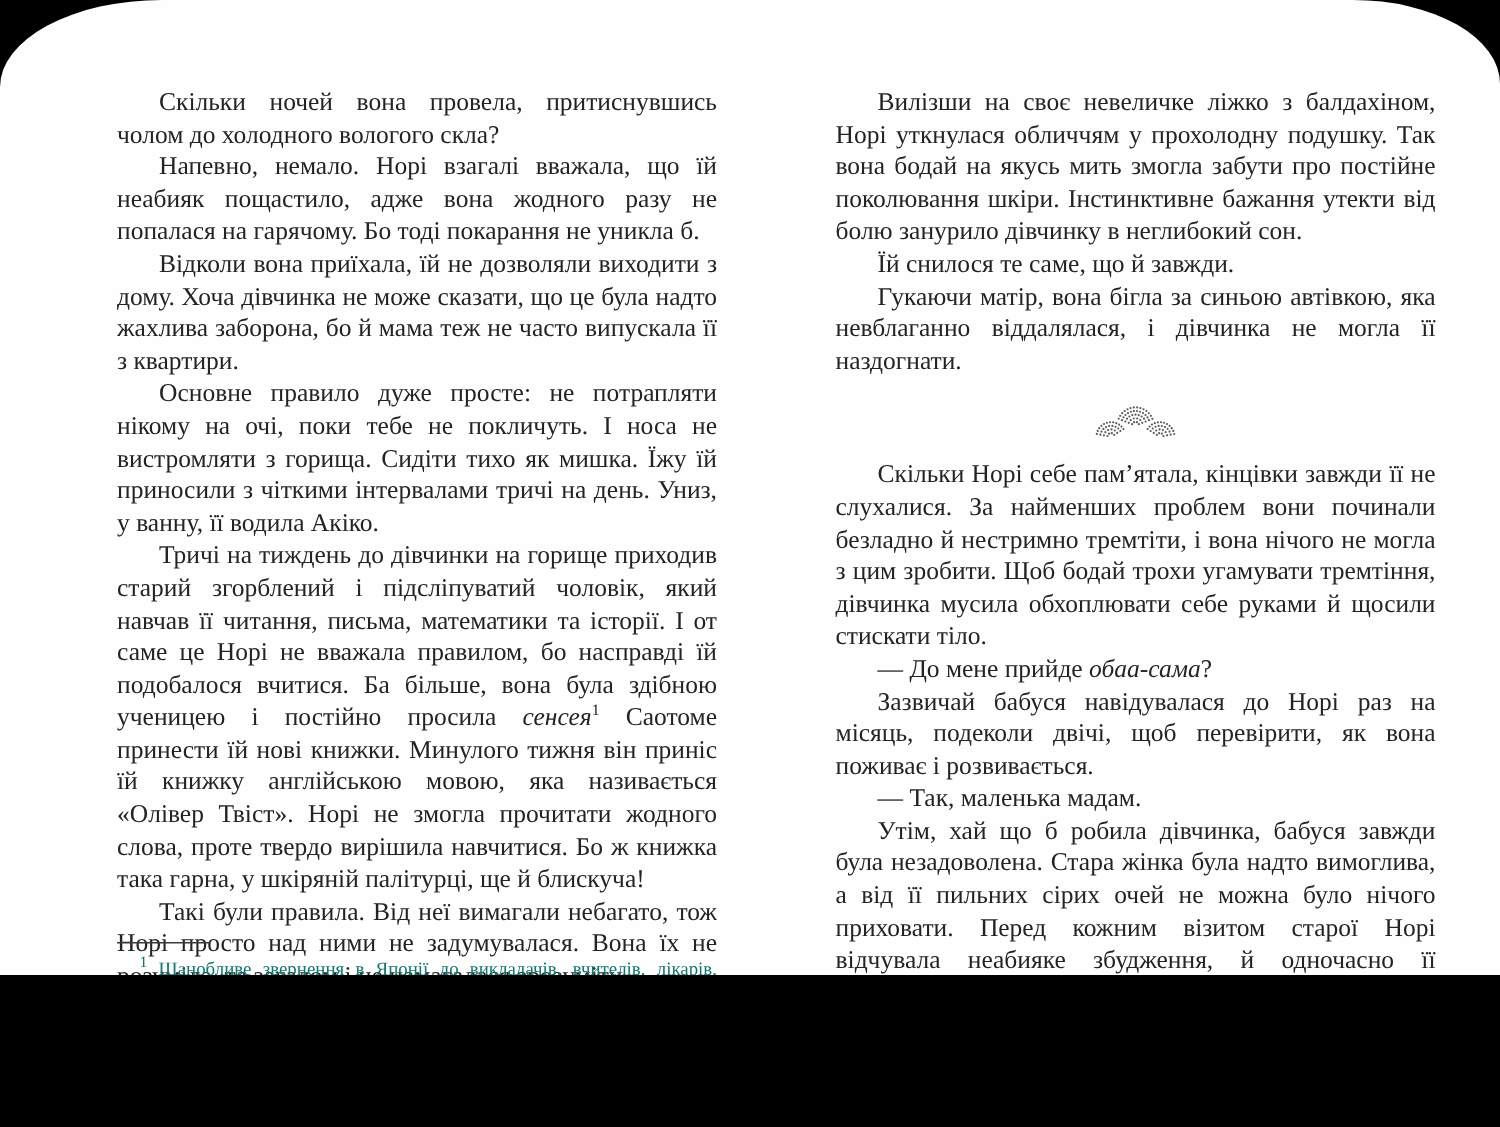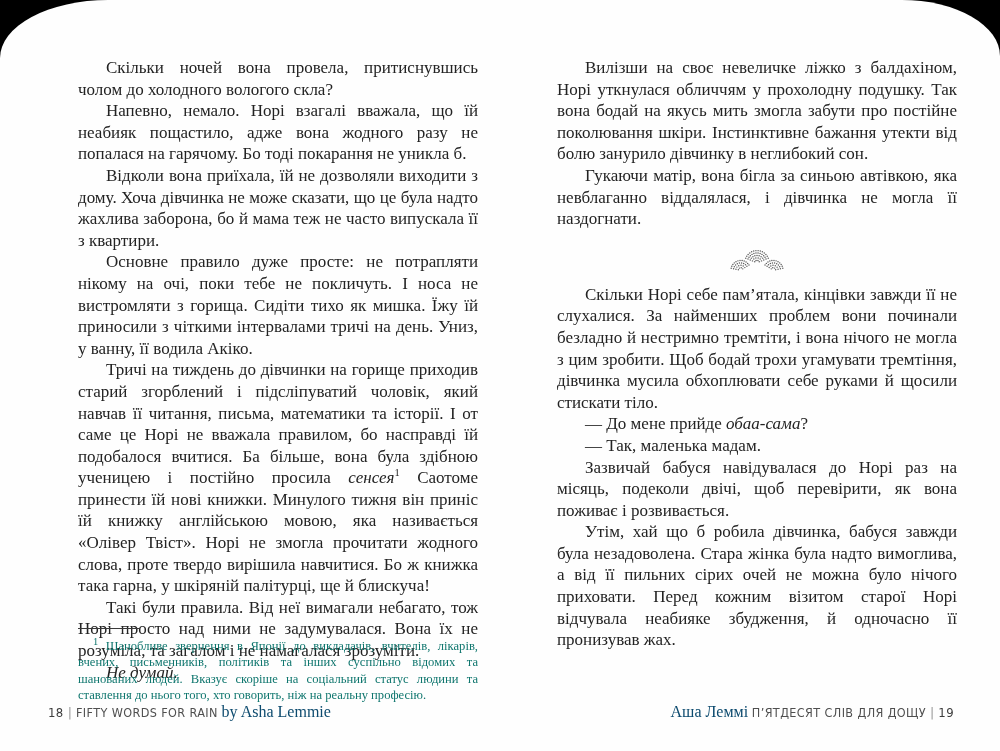--- a/index.html
+++ b/index.html
@@ -2,21 +2,21 @@
 <html lang="uk"><head>
 <meta charset="utf-8">
 <style>
   html,body{margin:0;padding:0;}
   body{
     width:1000px;height:751px;overflow:hidden;
     background:#000;
     font-family:"Liberation Serif","DejaVu Serif",serif;
   }
   .sheet{
-    position:relative;width:1000px;height:751px;box-sizing:border-box;
+    position:relative;width:1000px;height:650px;box-sizing:border-box;
     background:#fefefe;
     border-radius:108px 98px 0 0 / 58px 56px 0 0;
     overflow:hidden;
   }
   .page{
     position:absolute;top:0;height:751px;box-sizing:border-box;
   }
   .page-left{left:0;width:500px;padding:57px 22px 0 78px;}
   .page-right{left:500px;width:500px;padding:57px 43px 0 57px;}
   .body-text p{
@@ -82,20 +82,21 @@
     </div>
 
     <div class="footer footer-left">
       <span class="pagenum">18</span><span class="divider">|</span><span class="caps">FIFTY WORDS FOR RAIN</span>&nbsp;<span class="serif-credit">by Asha Lemmie</span>
     </div>
   </div>
 
   <div class="page page-right">
     <div class="body-text">
       <p>Вилізши на своє невеличке ліжко з балдахіном, Норі уткнулася обличчям у прохолодну подушку. Так вона бодай на якусь мить змогла забути про постійне поколювання шкіри. Інстинктивне бажання утекти від болю занурило дівчинку в неглибокий сон.</p>
+      <p>Їй снилося те саме, що й завжди.</p>
       <p>Гукаючи матір, вона бігла за синьою автівкою, яка невблаганно віддалялася, і дівчинка не могла її наздогнати.</p>
 
       <div class="ornament-wrap">
         <svg id="ornament-svg" width="58" height="27" viewBox="0 0 62 29" xmlns="http://www.w3.org/2000/svg">
             <circle cx="33.41" cy="18.04" r="0.78" fill="#5a5a5a"></circle>
             <circle cx="32.01" cy="16.60" r="0.78" fill="#5a5a5a"></circle>
             <circle cx="30.00" cy="16.60" r="0.78" fill="#5a5a5a"></circle>
             <circle cx="28.59" cy="18.03" r="0.78" fill="#5a5a5a"></circle>
             <circle cx="35.83" cy="17.07" r="0.78" fill="#5a5a5a"></circle>
             <circle cx="34.41" cy="15.07" r="0.78" fill="#5a5a5a"></circle>
@@ -198,22 +199,22 @@
             <circle cx="46.98" cy="16.71" r="0.78" fill="#5a5a5a"></circle>
             <circle cx="44.79" cy="17.28" r="0.78" fill="#5a5a5a"></circle>
             <circle cx="42.78" cy="18.32" r="0.78" fill="#5a5a5a"></circle>
             <circle cx="41.03" cy="19.76" r="0.78" fill="#5a5a5a"></circle>
             <circle cx="39.64" cy="21.55" r="0.78" fill="#5a5a5a"></circle>
           </svg>
       </div>
 
       <p>Скільки Норі себе пам’ятала, кінцівки завжди її не слухалися. За найменших проблем вони починали безладно й нестримно тремтіти, і вона нічого не могла з цим зробити. Щоб бодай трохи угамувати тремтіння, дівчинка мусила обхоплювати себе руками й щосили стискати тіло.</p>
       <p><span>— До мене прийде </span><span class="it">обаа-сама</span><span>?</span></p>
+      <p>Зазвичай бабуся навідувалася до Норі раз на місяць, подеколи двічі, щоб перевірити, як вона поживає і розвивається.</p>
       <p>— Так, маленька мадам.</p>
-      <p>Зазвичай бабуся навідувалася до Норі раз на місяць, подеколи двічі, щоб перевірити, як вона поживає і розвивається.</p>
       <p>Утім, хай що б робила дівчинка, бабуся завжди була незадоволена. Стара жінка була надто вимоглива, а від її пильних сірих очей не можна було нічого приховати. Перед кожним візитом старої Норі відчувала неабияке збудження, й одночасно її пронизував жах.</p>
 
     </div>
 
     <div class="footer footer-right">
       <span class="serif-credit">Аша Леммі</span>&nbsp;<span class="caps">П’ЯТДЕСЯТ СЛІВ ДЛЯ ДОЩУ</span><span class="divider">|</span><span class="pagenum">19</span>
     </div>
   </div>
 
 </div>

